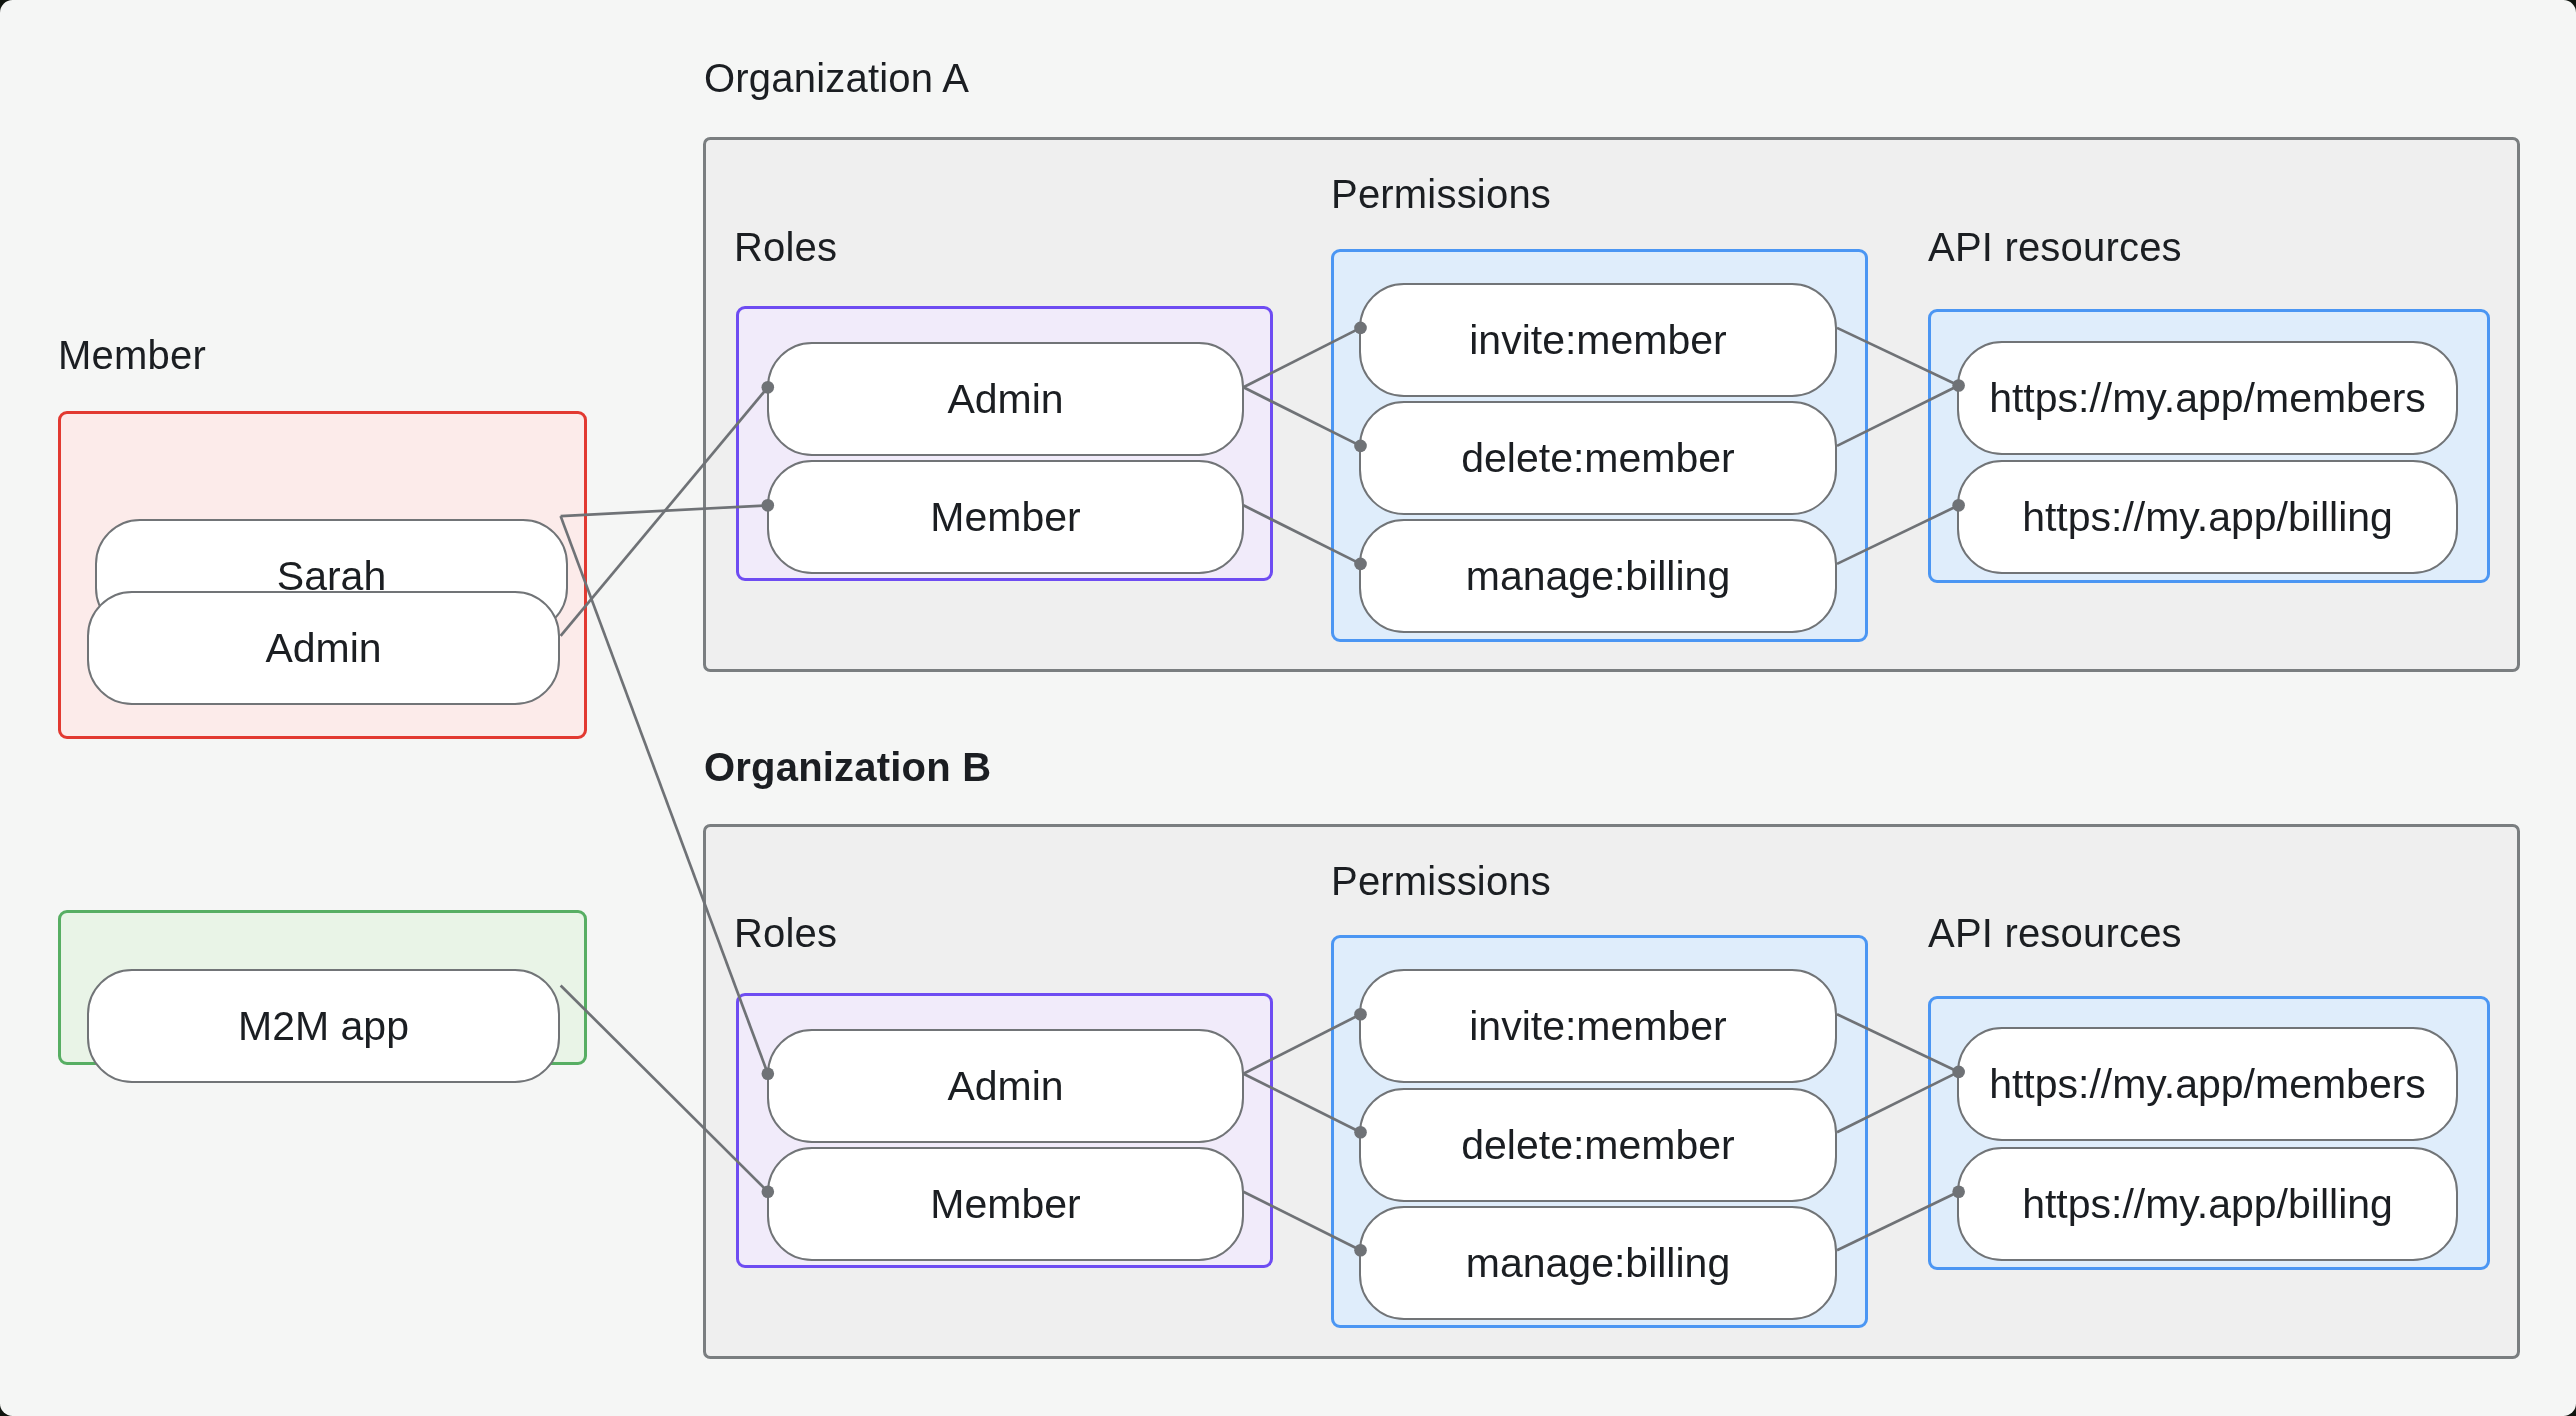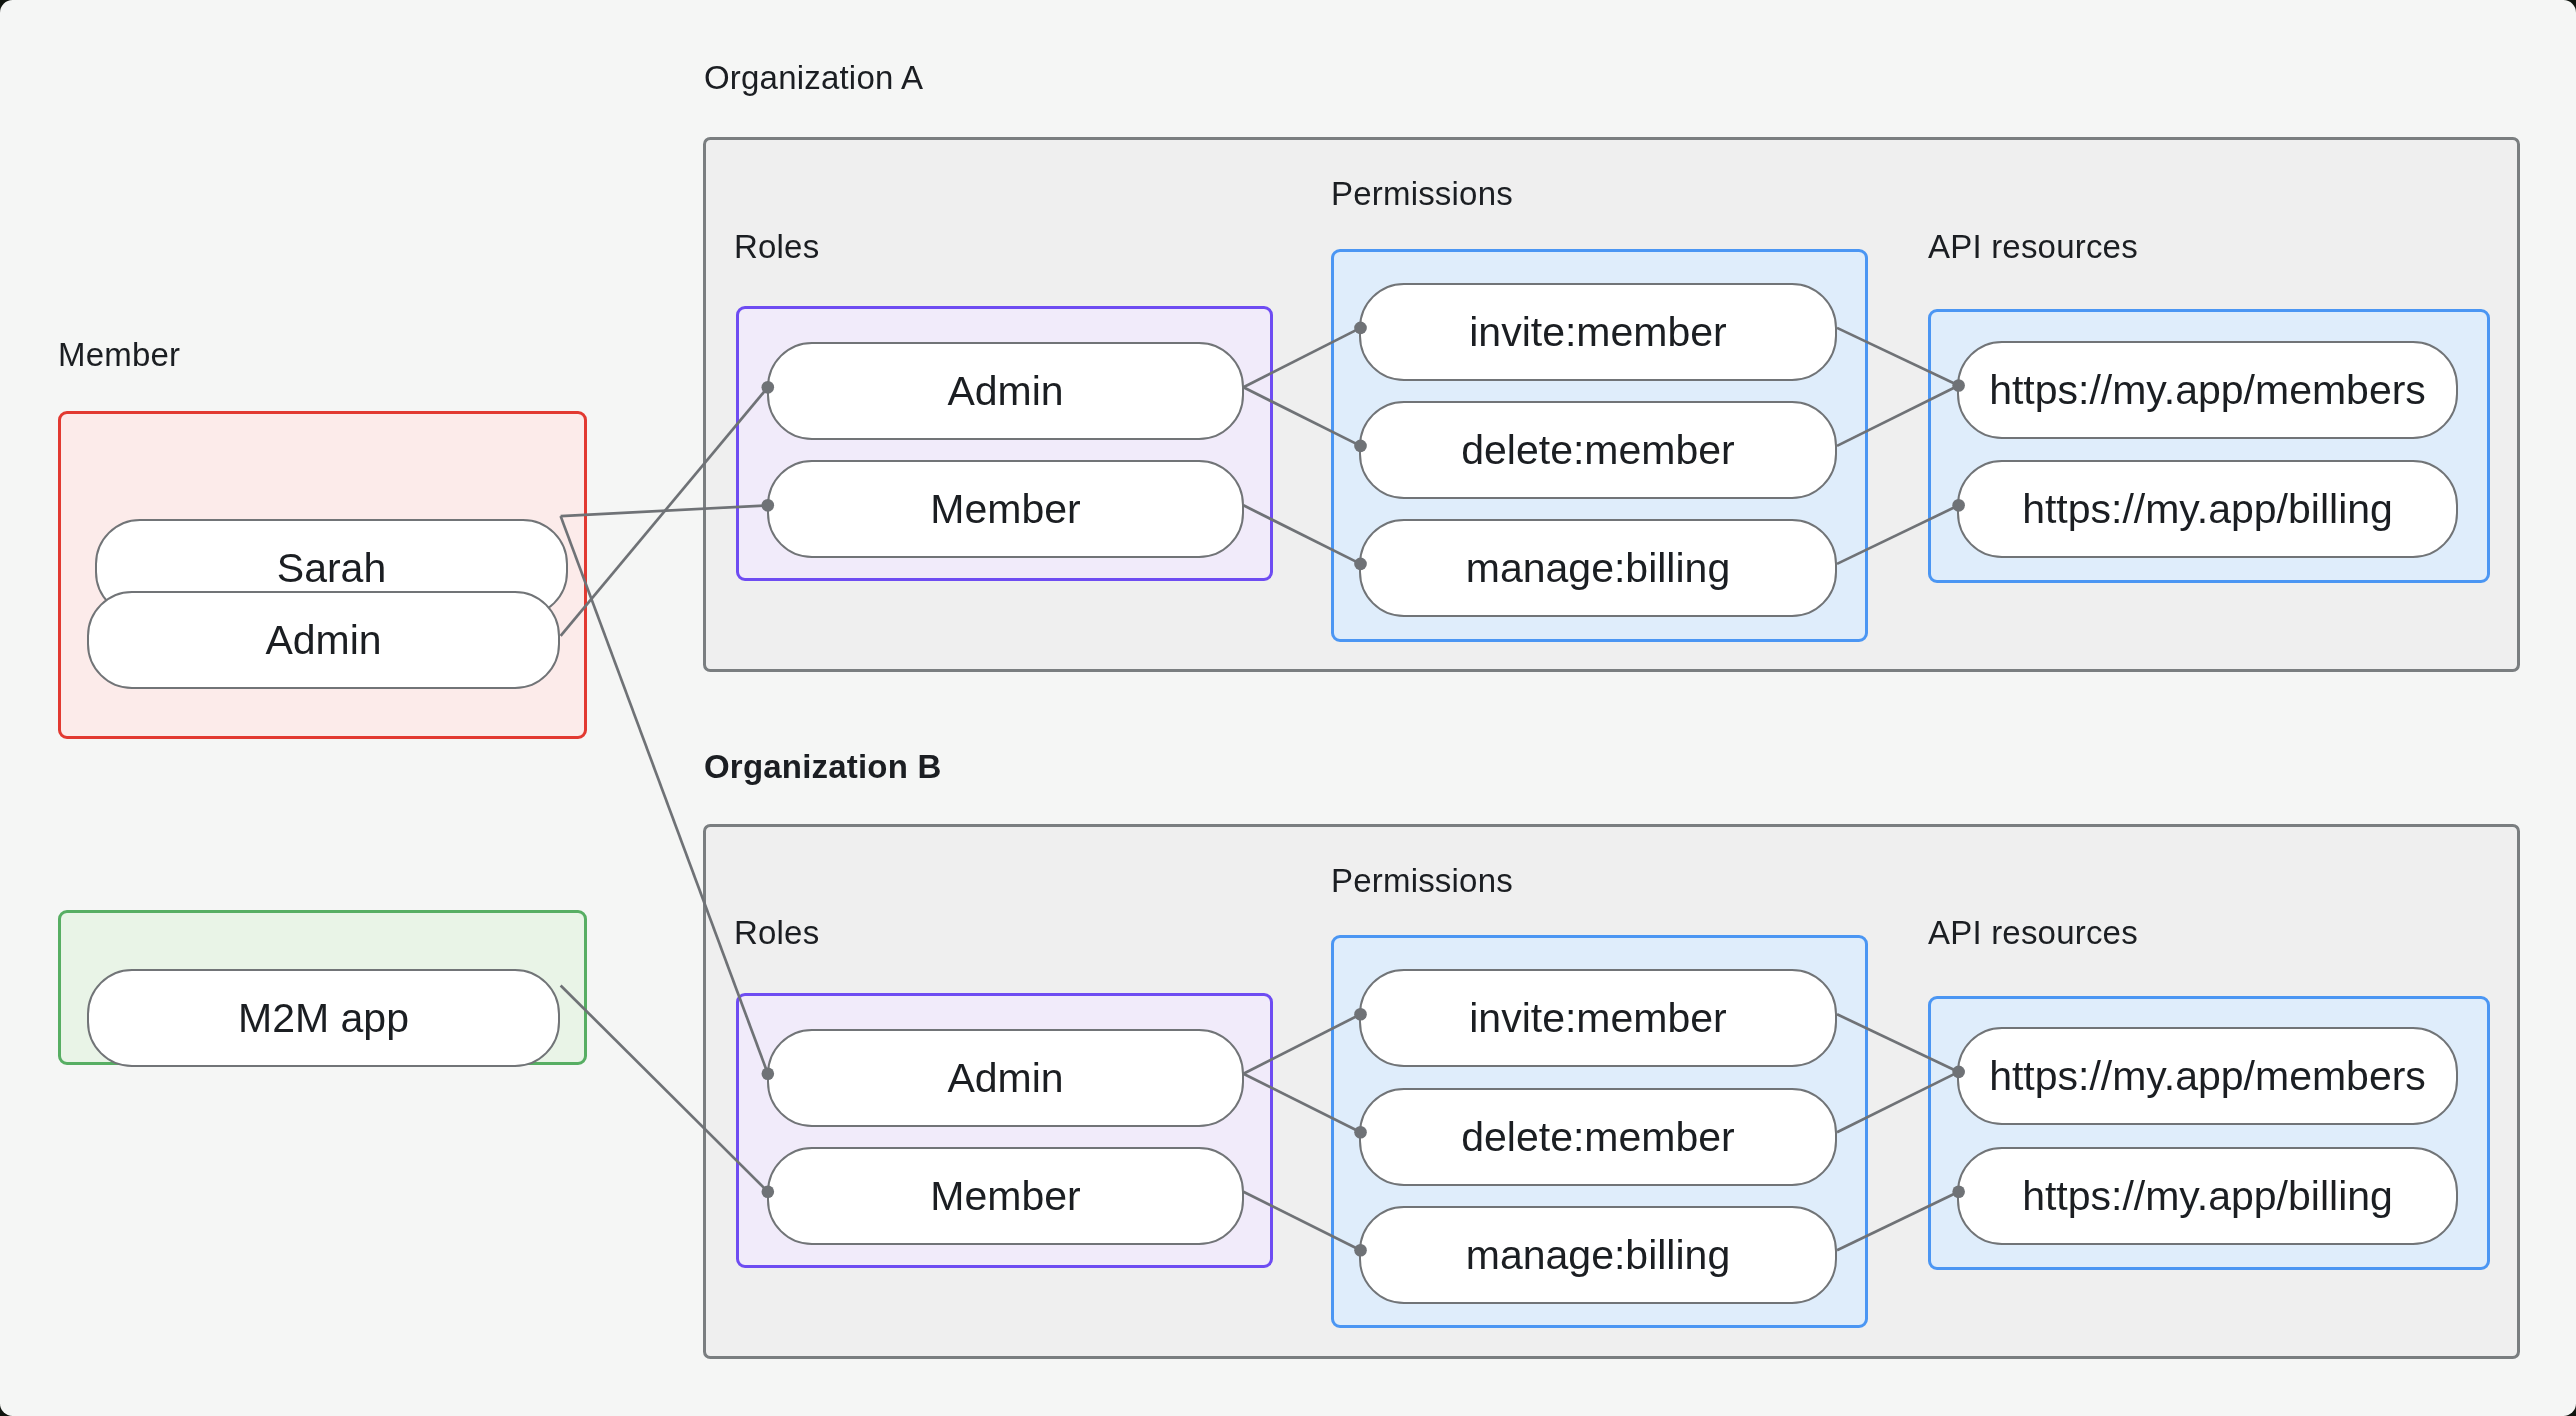--- a/index.html
+++ b/index.html
@@ -18,32 +18,32 @@
     font-family:"Liberation Sans","DejaVu Sans",sans-serif;
     width:2576px;height:1416px;overflow:hidden;
   }
   .canvas{
     position:relative;width:2576px;height:1416px;
     background:var(--canvas-bg);
     border-radius:12.6px;overflow:hidden;
   }
   .heading{
     position:absolute;
-    font-size:33px;line-height:52px;
+    font-size:40px;line-height:52px;
     color:var(--text);white-space:nowrap;
     letter-spacing:0.2px;
   }
   .box{position:absolute;border-radius:9px;box-sizing:border-box;}
   .box.users{background:var(--users-bg);border:3.6px solid var(--users-border);}
   .box.m2m{background:var(--m2m-bg);border:3.6px solid var(--m2m-border);}
   .box.org{background:var(--org-bg);border:3.6px solid var(--org-border);border-radius:7.2px;}
   .box.roles{background:var(--roles-bg);border:3.6px solid var(--roles-border);}
   .box.blue{background:var(--blue-bg);border:3.6px solid var(--blue-border);}
   .pill{
-    position:absolute;height:98px;box-sizing:border-box;
+    position:absolute;height:114px;box-sizing:border-box;
     background:var(--pill-bg);border:2.7px solid var(--pill-border);
     border-radius:45px;
     display:flex;align-items:center;justify-content:center;
     font-size:41px;color:var(--text);white-space:nowrap;
   }
   svg.overlay{position:absolute;left:0;top:0;z-index:20;pointer-events:none;}
   svg.overlay line{stroke:var(--line);stroke-width:3;}
   svg.overlay circle{fill:var(--dot);}
 </style>
 </head>

